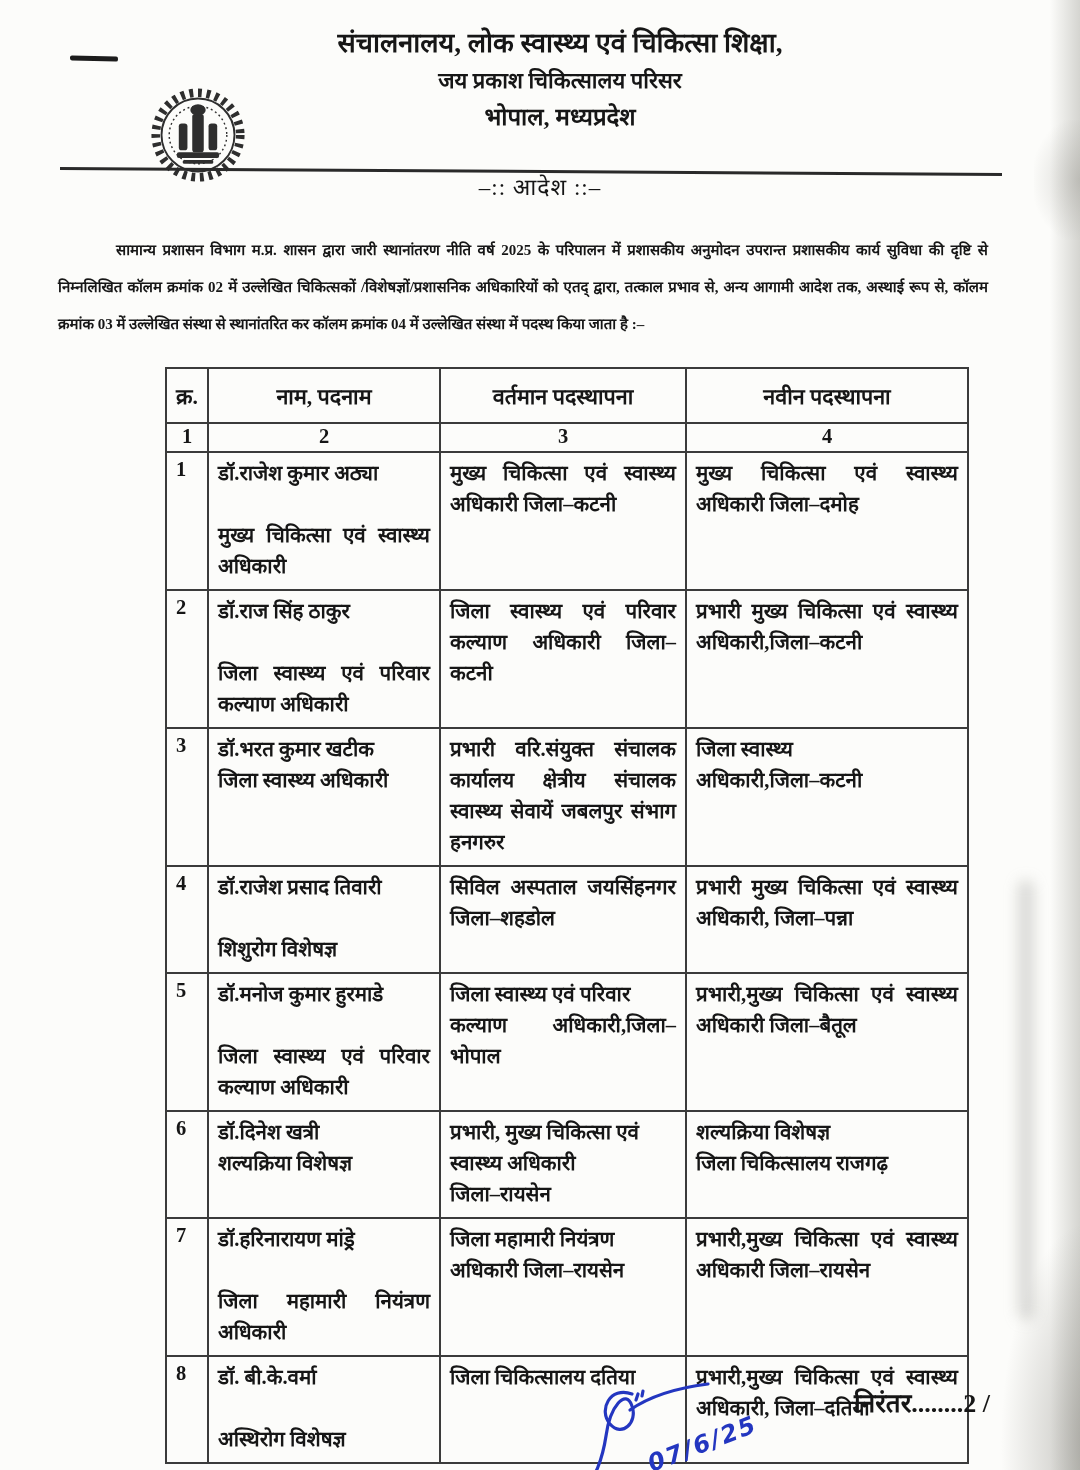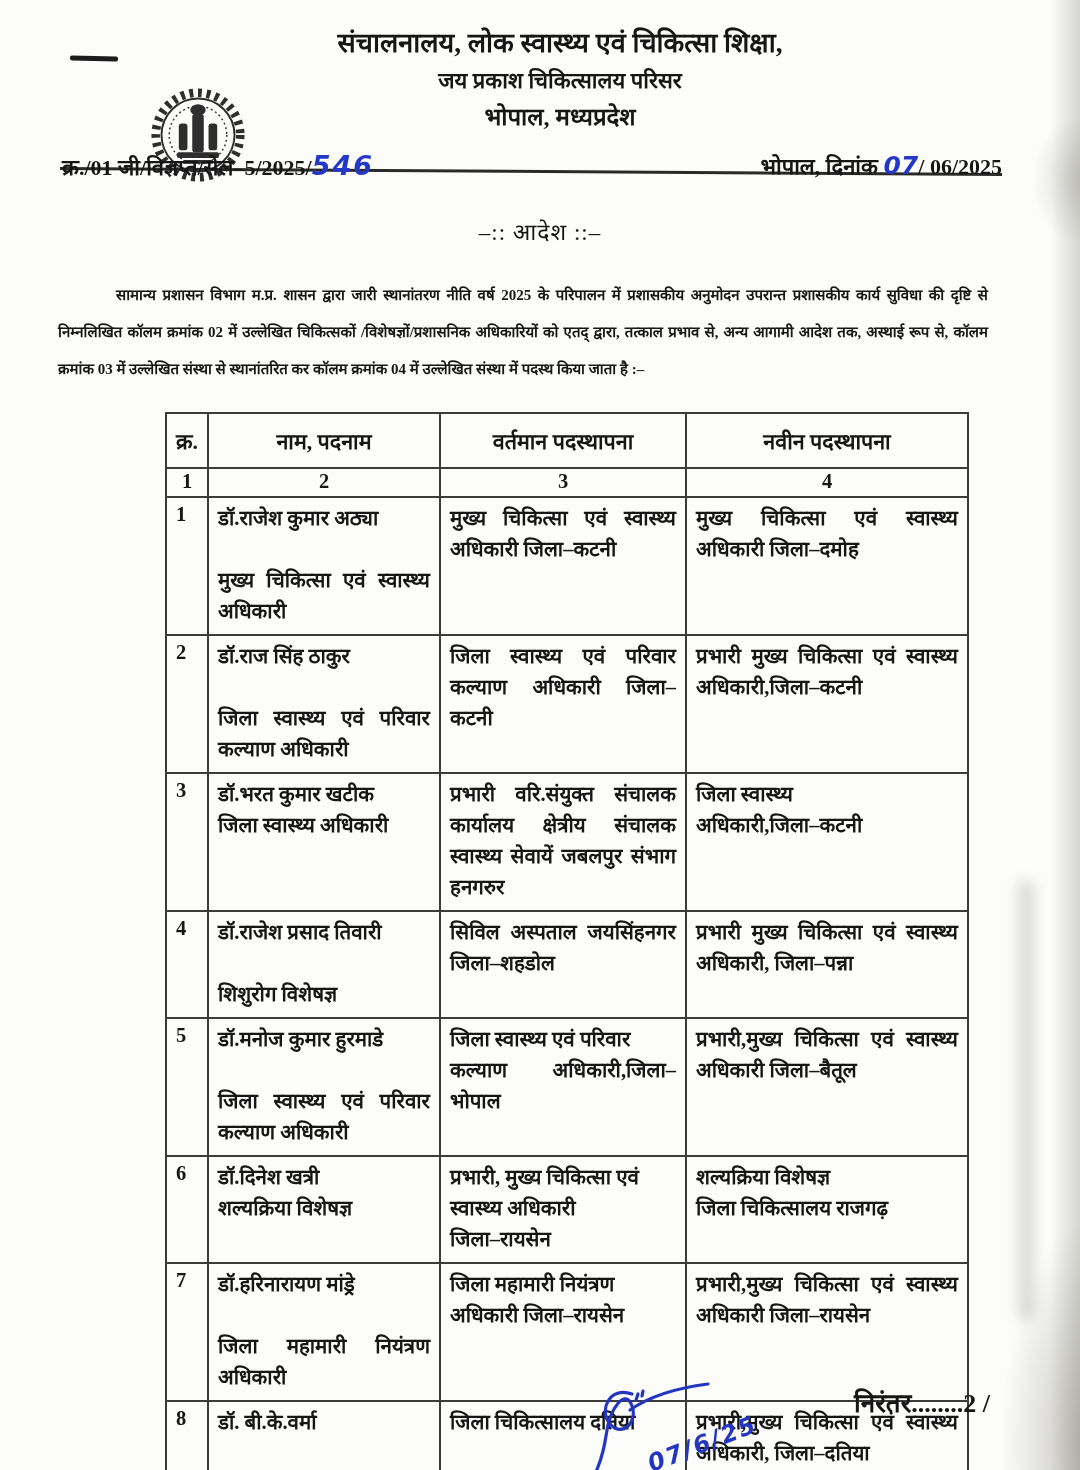--- a/index.html
+++ b/index.html
@@ -93,28 +93,20 @@
       </g>
     </svg>
     <div class="org-block">
       <div class="org-line1">संचालनालय, लोक स्वास्थ्य एवं चिकित्सा शिक्षा,</div>
       <div class="org-line2">जय प्रकाश चिकित्सालय परिसर</div>
       <div class="org-line3">भोपाल, मध्यप्रदेश</div>
     </div>
     <div class="head-rule"></div>
   </div>
 
-  <div class="ref-line">
-    <span class="ref-num">
-      <span>क्र./01 जी/विज्ञप्त/सेल–5/2025/</span><span class="handwrit">546</span>
-    </span>
-    <span class="ref-date">
-      <span>भोपाल, दिनांक </span><span class="handwrit">07</span><span>/ 06/2025</span>
-    </span>
-  </div>
 
   <div class="order-title">–:: आदेश ::–</div>
 
   <div class="body-para">सामान्य प्रशासन विभाग म.प्र. शासन द्वारा जारी स्थानांतरण नीति वर्ष 2025 के परिपालन में प्रशासकीय अनुमोदन उपरान्त प्रशासकीय कार्य सुविधा की दृष्टि से निम्नलिखित कॉलम क्रमांक 02 में उल्लेखित चिकित्सकों /विशेषज्ञों/प्रशासनिक अधिकारियों को एतद् द्वारा, तत्काल प्रभाव से, अन्य आगामी आदेश तक, अस्थाई रूप से, कॉलम क्रमांक 03 में उल्लेखित संस्था से स्थानांतरित कर कॉलम क्रमांक 04 में उल्लेखित संस्था में पदस्थ किया जाता है :–</div>
 
   <table class="transfer">
     <colgroup>
       <col style="width:42px">
         <col style="width:232px">
         <col style="width:246px">

